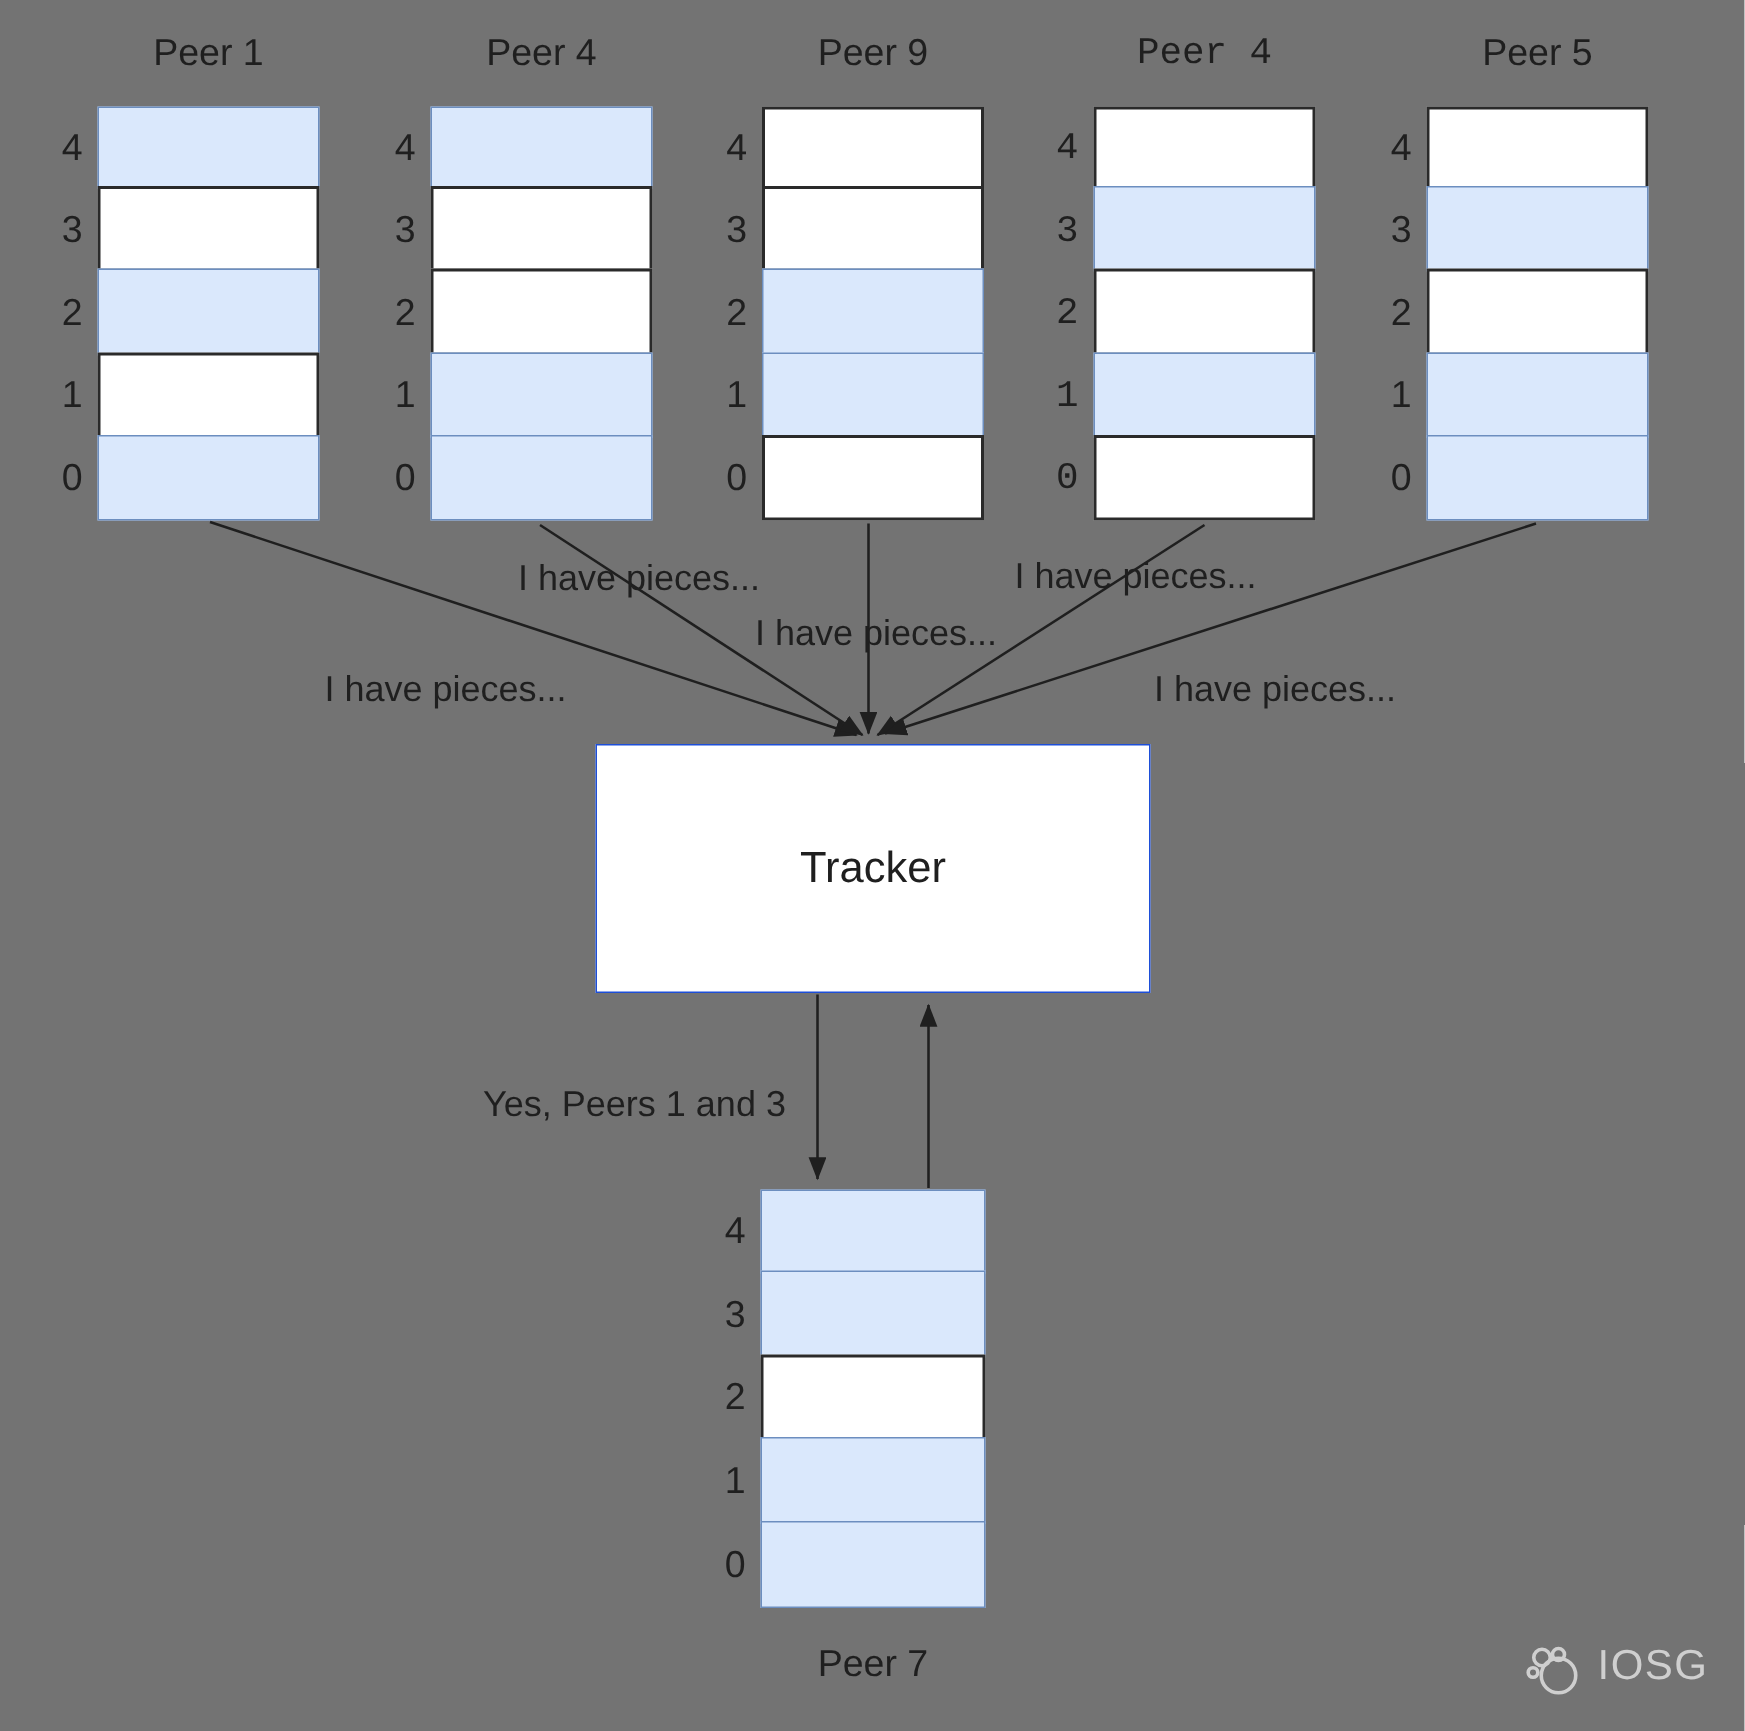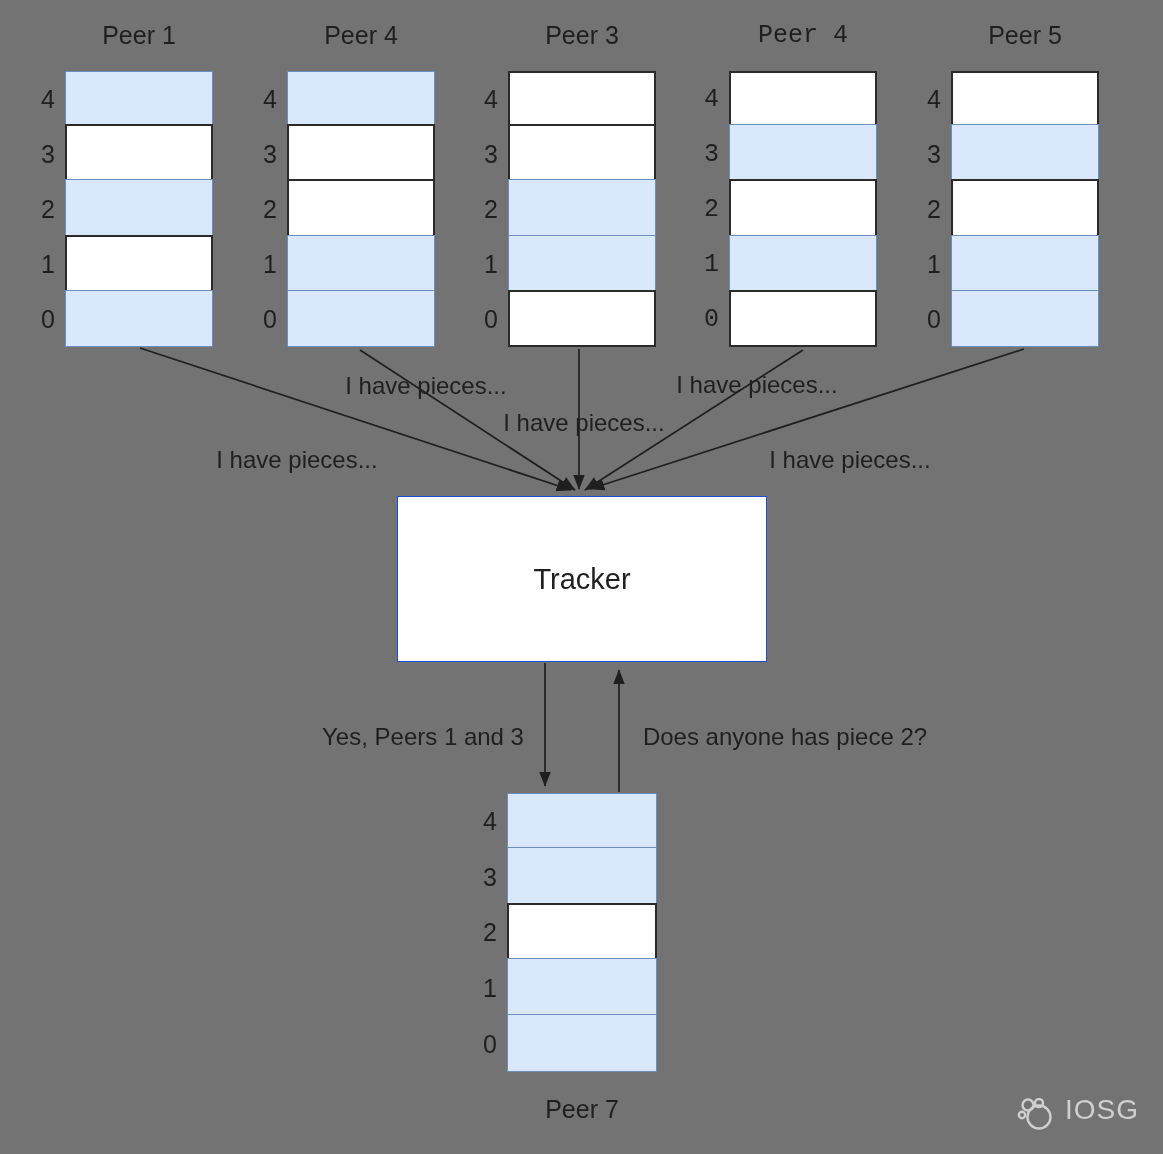--- a/index.html
+++ b/index.html
@@ -126,21 +126,21 @@
           <div class="cell filled"></div>
         </div>
         <div class="prow">
           <span class="digit">0</span>
           <div class="cell filled"></div>
         </div>
       </div>
   </div>
 
   <div class="peer" style="left:508px; top:71px; width:148px; height:276px;">
-    <div class="peer-title">Peer 3</div>
+    <div class="peer-title">Peer 9</div>
     <div class="rows">
         <div class="prow">
           <span class="digit">4</span>
           <div class="cell"></div>
         </div>
         <div class="prow">
           <span class="digit">3</span>
           <div class="cell"></div>
         </div>
         <div class="prow">
@@ -239,21 +239,20 @@
         </div>
       </div>
   </div>
 
   <div class="msg" style="left:426px; top:386px;">I have pieces...</div>
   <div class="msg" style="left:584px; top:423px;">I have pieces...</div>
   <div class="msg" style="left:297px; top:460px;">I have pieces...</div>
   <div class="msg" style="left:757px; top:385px;">I have pieces...</div>
   <div class="msg" style="left:850px; top:460px;">I have pieces...</div>
   <div class="msg" style="left:423px; top:737px;">Yes, Peers 1 and 3</div>
-  <div class="msg" style="left:785px; top:737px;">Does anyone has piece 2?</div>
 
   <div class="watermark">
     <svg width="44" height="38" viewBox="0 0 44 38">
       <g fill="none" stroke="var(--wm,#cfcfcf)" stroke-width="2.4">
         <circle cx="13" cy="11" r="5.5"></circle>
         <circle cx="24" cy="9" r="4"></circle>
         <circle cx="24" cy="23" r="11.5"></circle>
         <circle cx="7" cy="21" r="3.2"></circle>
       </g>
     </svg>

